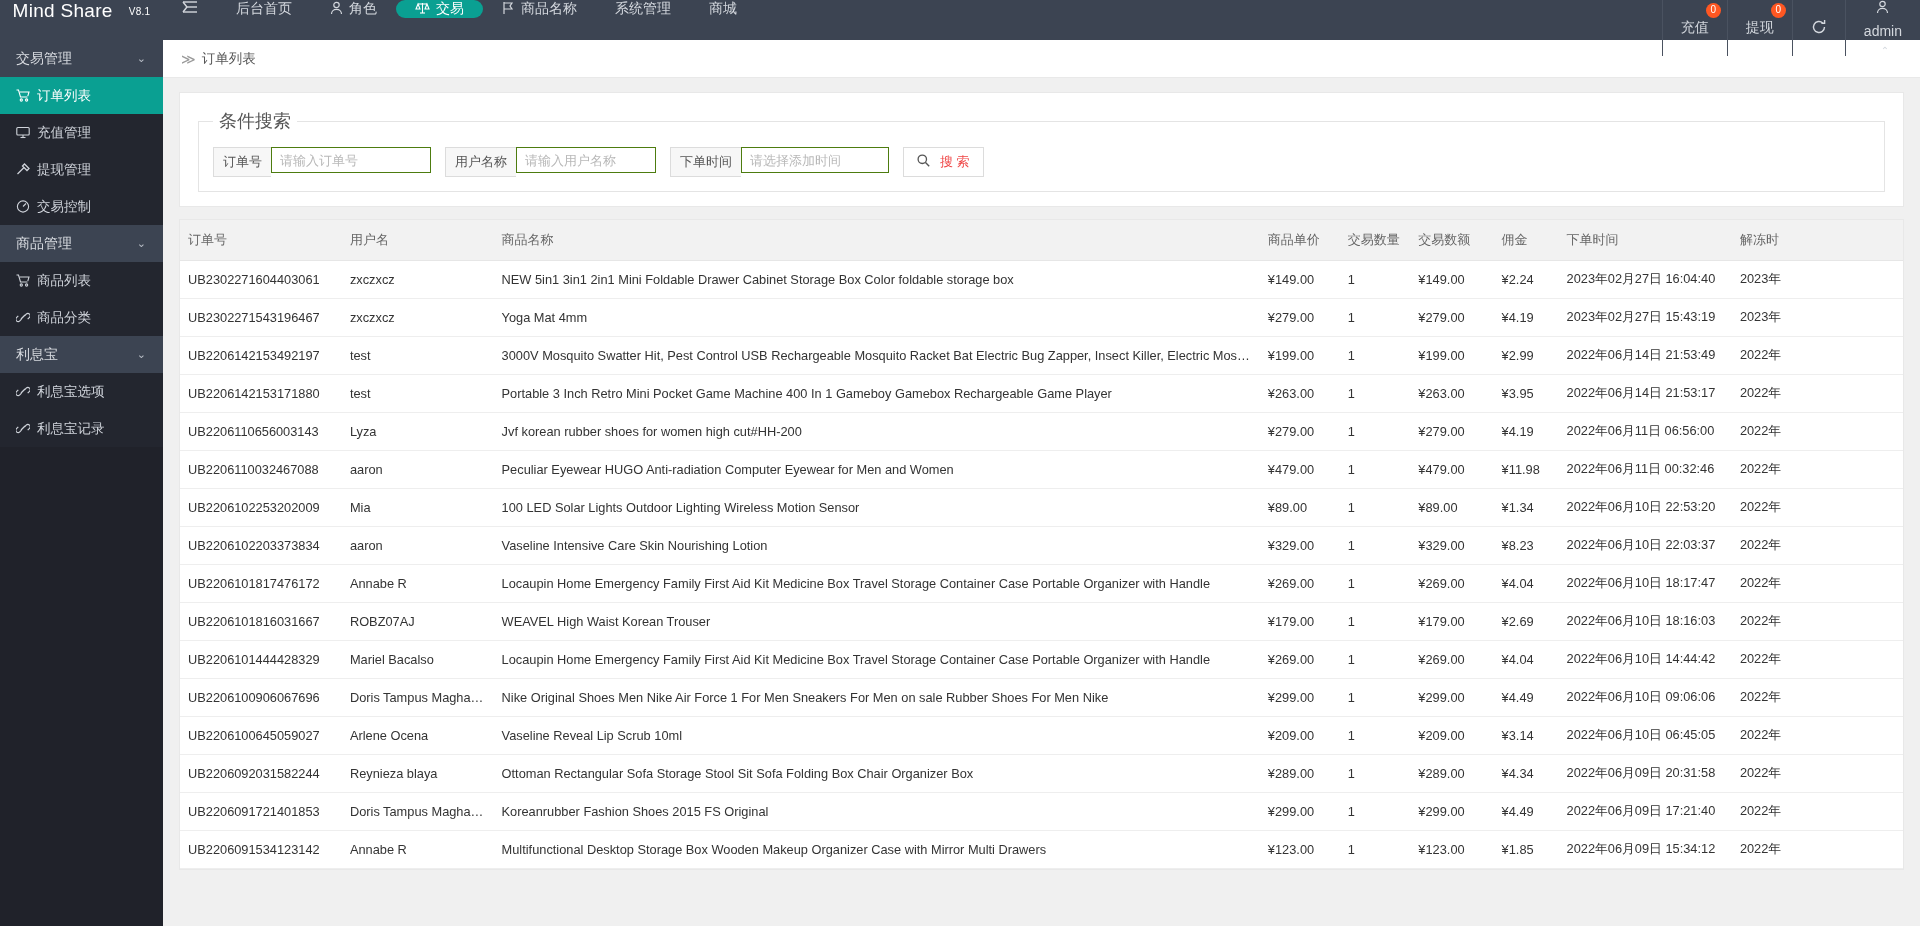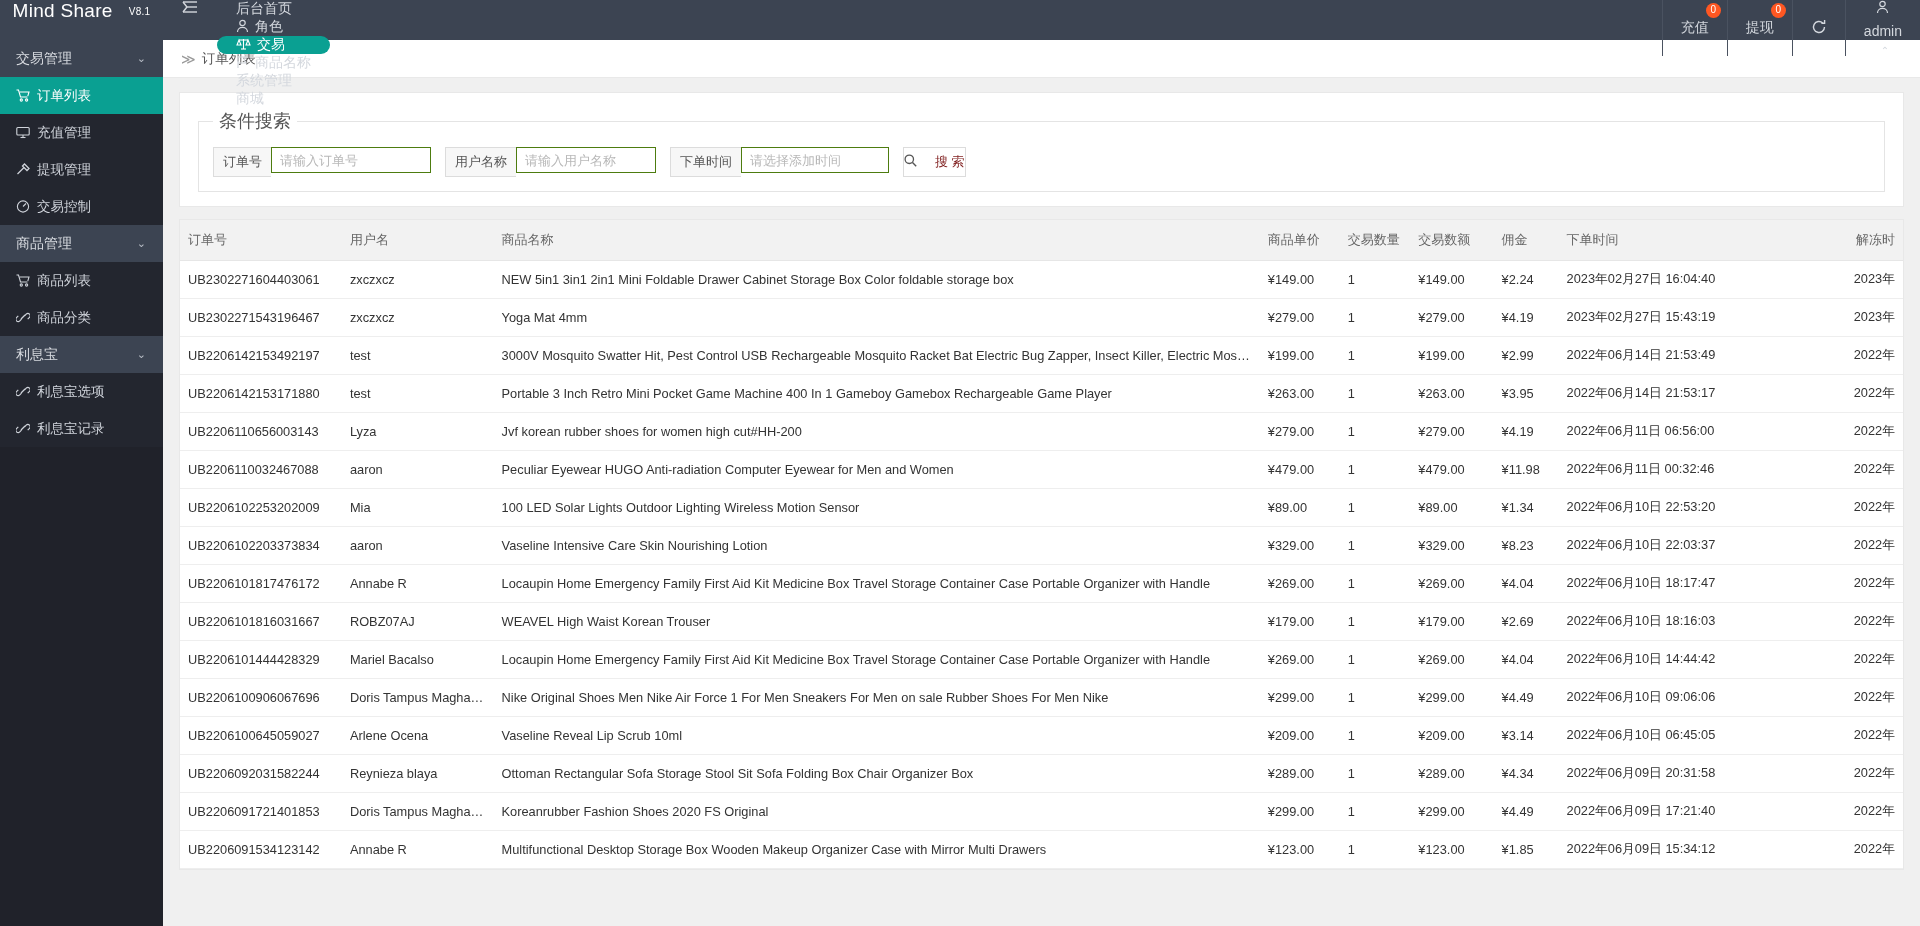--- a/index.html
+++ b/index.html
@@ -17,21 +17,21 @@
   .brand {
     width: 163px; display: flex; align-items: center; justify-content: center;
     font-size: 19px; color: #fff; letter-spacing: .3px; flex: 0 0 163px;
   }
   .brand sup { font-size: 10px; margin-left: 16px; vertical-align: super; }
   .hamburger {
     width: 54px; display: flex; align-items: center; justify-content: center;
     cursor: pointer;
   }
   .hamburger svg { display:block; }
-  .navitems { display: flex; align-items: stretch; flex-direction: column; }
+  .navitems { display: flex; align-items: stretch; }
   .navitem {
     display: flex; align-items: center; gap: 6px;
     padding: 0 19px; font-size: 14px; color: #d4d8de; cursor: pointer;
     white-space: nowrap;
   }
   .navitem.active { background: #0aa092; color: #fff; border-radius: 11px; }
   .nav-spacer { flex: 1; }
   .topright { display: flex; align-items: stretch; }
   .tr-item {
     display: flex; align-items: center; padding: 0 18px; font-size: 14px;
@@ -92,23 +92,23 @@
   }
   .fg input {
     height: 20px; border: 1px solid #4d7c0f; font-size: 13px; padding: 12px 8px;
     color: #333; outline: none; font-family: inherit; background: #fff;
   }
   .fg input::placeholder { color: #b8b8b8; }
   .in-order { width: 160px; }
   .in-user { width: 140px; }
   .in-time { width: 148px; }
   .btn-search {
-    height: 30px; display: inline-flex; align-items: center; gap: 18px;
-    border: 1px solid #dcdcdc; background: #fff; font-size: 13px; color: #7f1d1d;
-    padding: 0 0; cursor: pointer; font-family: inherit;
+    height: 30px; display: inline-flex; align-items: center; gap: 10px;
+    border: 1px solid #dcdcdc; background: #fff; font-size: 13px; color: #ef4444;
+    padding: 0 13px; cursor: pointer; font-family: inherit;
   }
 
   
   .table-wrap { margin-top: 12px; background: #fff; border: 1px solid #e8e8e8; overflow: hidden; }
   table { border-collapse: collapse; width: 100%; table-layout: fixed; }
   thead th {
     background: #f2f2f2; font-size: 13px; color: #666; font-weight: normal;
     text-align: left; padding: 11px 8px; border-bottom: 1px solid #e6e6e6;
     white-space: nowrap; overflow: hidden;
   }
@@ -118,21 +118,21 @@
     overflow: hidden; text-overflow: ellipsis;
   }
   .c-order { width: 142px; }
   .c-user  { width: 133px; }
   .c-name  { width: 672px; }
   .c-price { width: 70px; }
   .c-qty   { width: 62px; }
   .c-amt   { width: 73px; }
   .c-fee   { width: 57px; }
   .c-time  { width: 152px; }
-  .c-unfreeze { width: 150px; text-align: right; }
+  .c-unfreeze { width: 150px; }
 </style>
 </head>
 <body>
 
 <div class="topbar">
   <div class="brand">
     <span>Mind Share</span>
       <sup>V8.1</sup>
   </div>
   <div class="hamburger">
@@ -544,21 +544,21 @@
                 <td class="c-price">¥289.00</td>
                 <td class="c-qty">1</td>
                 <td class="c-amt">¥289.00</td>
                 <td class="c-fee">¥4.34</td>
                 <td class="c-time">2022年06月09日 20:31:58</td>
                 <td class="c-unfreeze">2022年</td>
               </tr>
               <tr>
                 <td class="c-order">UB2206091721401853</td>
                 <td class="c-user">Doris Tampus Maghanoy</td>
-                <td class="c-name">Koreanrubber Fashion Shoes 2020 FS Original</td>
+                <td class="c-name">Koreanrubber Fashion Shoes 2015 FS Original</td>
                 <td class="c-price">¥299.00</td>
                 <td class="c-qty">1</td>
                 <td class="c-amt">¥299.00</td>
                 <td class="c-fee">¥4.49</td>
                 <td class="c-time">2022年06月09日 17:21:40</td>
                 <td class="c-unfreeze">2022年</td>
               </tr>
               <tr>
                 <td class="c-order">UB2206091534123142</td>
                 <td class="c-user">Annabe R</td>

